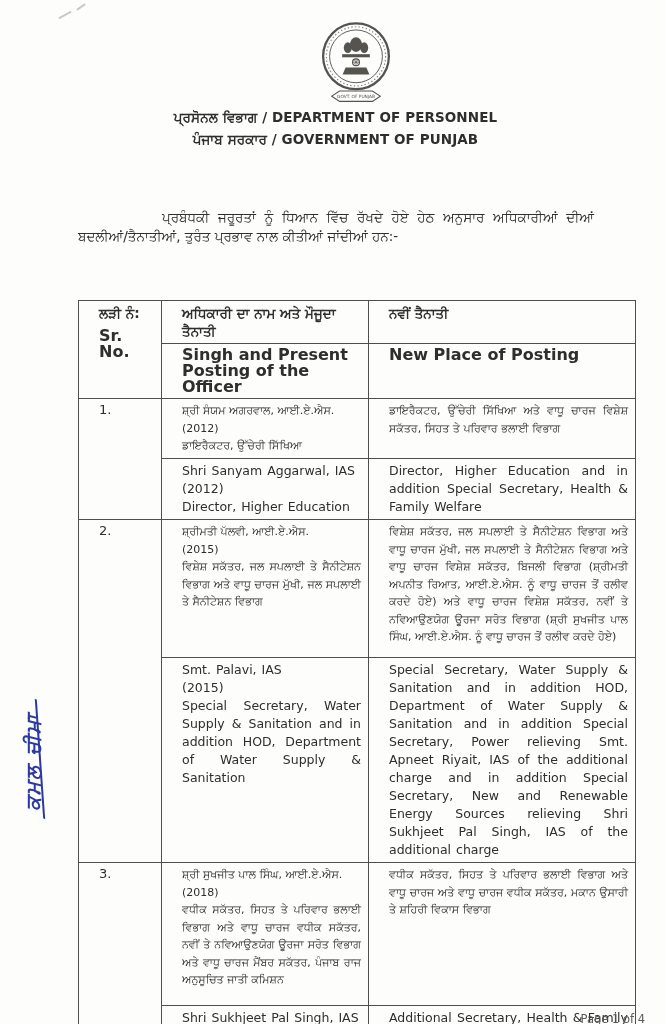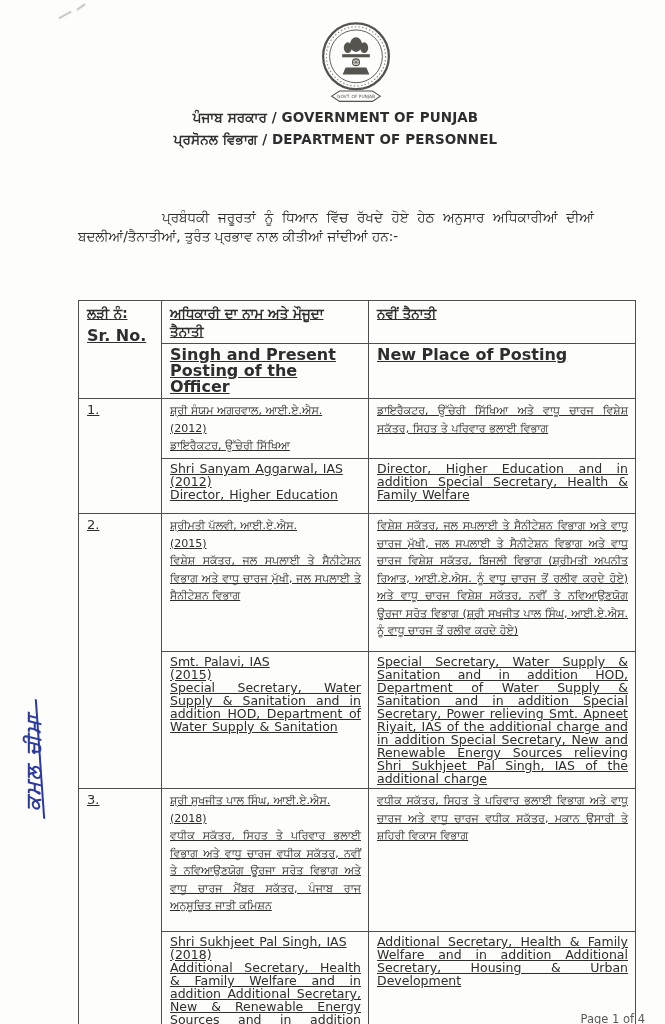--- a/index.html
+++ b/index.html
@@ -31,24 +31,24 @@
 
   table.order{
     position:absolute; left:78px; top:300px; width:557px;
     border-collapse:collapse; table-layout:fixed;
   }
   table.order col.c1{ width:83px; }
   table.order col.c2{ width:207px; }
   table.order col.c3{ width:267px; }
   table.order td{
     border:1.5px solid #4e4e4e; vertical-align:top;
-    padding:3px 7px 3px 8px; overflow:hidden;text-decoration:underline;
+    padding:3px 7px 3px 20px; overflow:hidden;
   }
   .cell-pa{ font-size:11px; line-height:17.5px; text-align:justify; white-space:pre-line; }
-  .cell-en{ font-size:12.5px; line-height:13px;  text-align:justify; white-space:pre-line; word-spacing:1px; }
+  .cell-en{ font-size:12.5px; line-height:18px;  text-align:justify; white-space:pre-line; word-spacing:1px; }
   .hdr-pa{ font-weight:bold; font-size:13.5px; line-height:18px; white-space:normal; text-align:left; }
   .hdr-en{ font-weight:bold; font-size:16px; line-height:16px; white-space:normal; text-align:left; }
   .sr-cell{ font-size:13px; }
   tr.r-hpa td{ height:25px; }
   tr.r-hen td{ height:22px; }
   tr.r1p td{ height:60px; }
   tr.r1e td{ height:55px; }
   tr.r2p td{ height:138px; }
   tr.r2e td{ height:137px; }
   tr.r3p td{ height:143px; }
@@ -91,22 +91,22 @@
         <path d="M33,55 h24 l3.5,8 h-31 z"></path>
       </g>
       <circle cx="45" cy="48.8" r="4" fill="none" stroke="#56544f" stroke-width="1.4"></circle>
       <path d="M45,44.8 v8 M41,48.8 h8 M42.2,46 l5.6,5.6 M47.8,46 l-5.6,5.6" stroke="#56544f" stroke-width="0.8" fill="none"></path>
       <path d="M17,88 l9,-6 h38 l9,6 l-9,6 h-38 z" fill="#fdfdfb" stroke="#555351" stroke-width="1.3"></path>
       <text x="45" y="90.5" text-anchor="middle" font-size="5" fill="#555351">GOVT. OF PUNJAB</text>
     </svg>
   </div>
 
   <div class="header-block">
+    <div class="hline">ਪ੍ਰਸੋਨਲ ਵਿਭਾਗ / DEPARTMENT OF PERSONNEL</div>
     <div class="hline">ਪੰਜਾਬ ਸਰਕਾਰ / GOVERNMENT OF PUNJAB</div>
-    <div class="hline">ਪ੍ਰਸੋਨਲ ਵਿਭਾਗ / DEPARTMENT OF PERSONNEL</div>
   </div>
 
   <div class="intro">
     <p class="p-pa">ਪ੍ਰਬੰਧਕੀ ਜਰੂਰਤਾਂ ਨੂੰ ਧਿਆਨ ਵਿੱਚ ਰੱਖਦੇ ਹੋਏ ਹੇਠ ਅਨੁਸਾਰ ਅਧਿਕਾਰੀਆਂ ਦੀਆਂ ਬਦਲੀਆਂ/ਤੈਨਾਤੀਆਂ, ਤੁਰੰਤ ਪ੍ਰਭਾਵ ਨਾਲ ਕੀਤੀਆਂ ਜਾਂਦੀਆਂ ਹਨ:-</p>
   </div>
 
   <table class="order">
     <colgroup>
         <col class="c1">
         <col class="c2">

